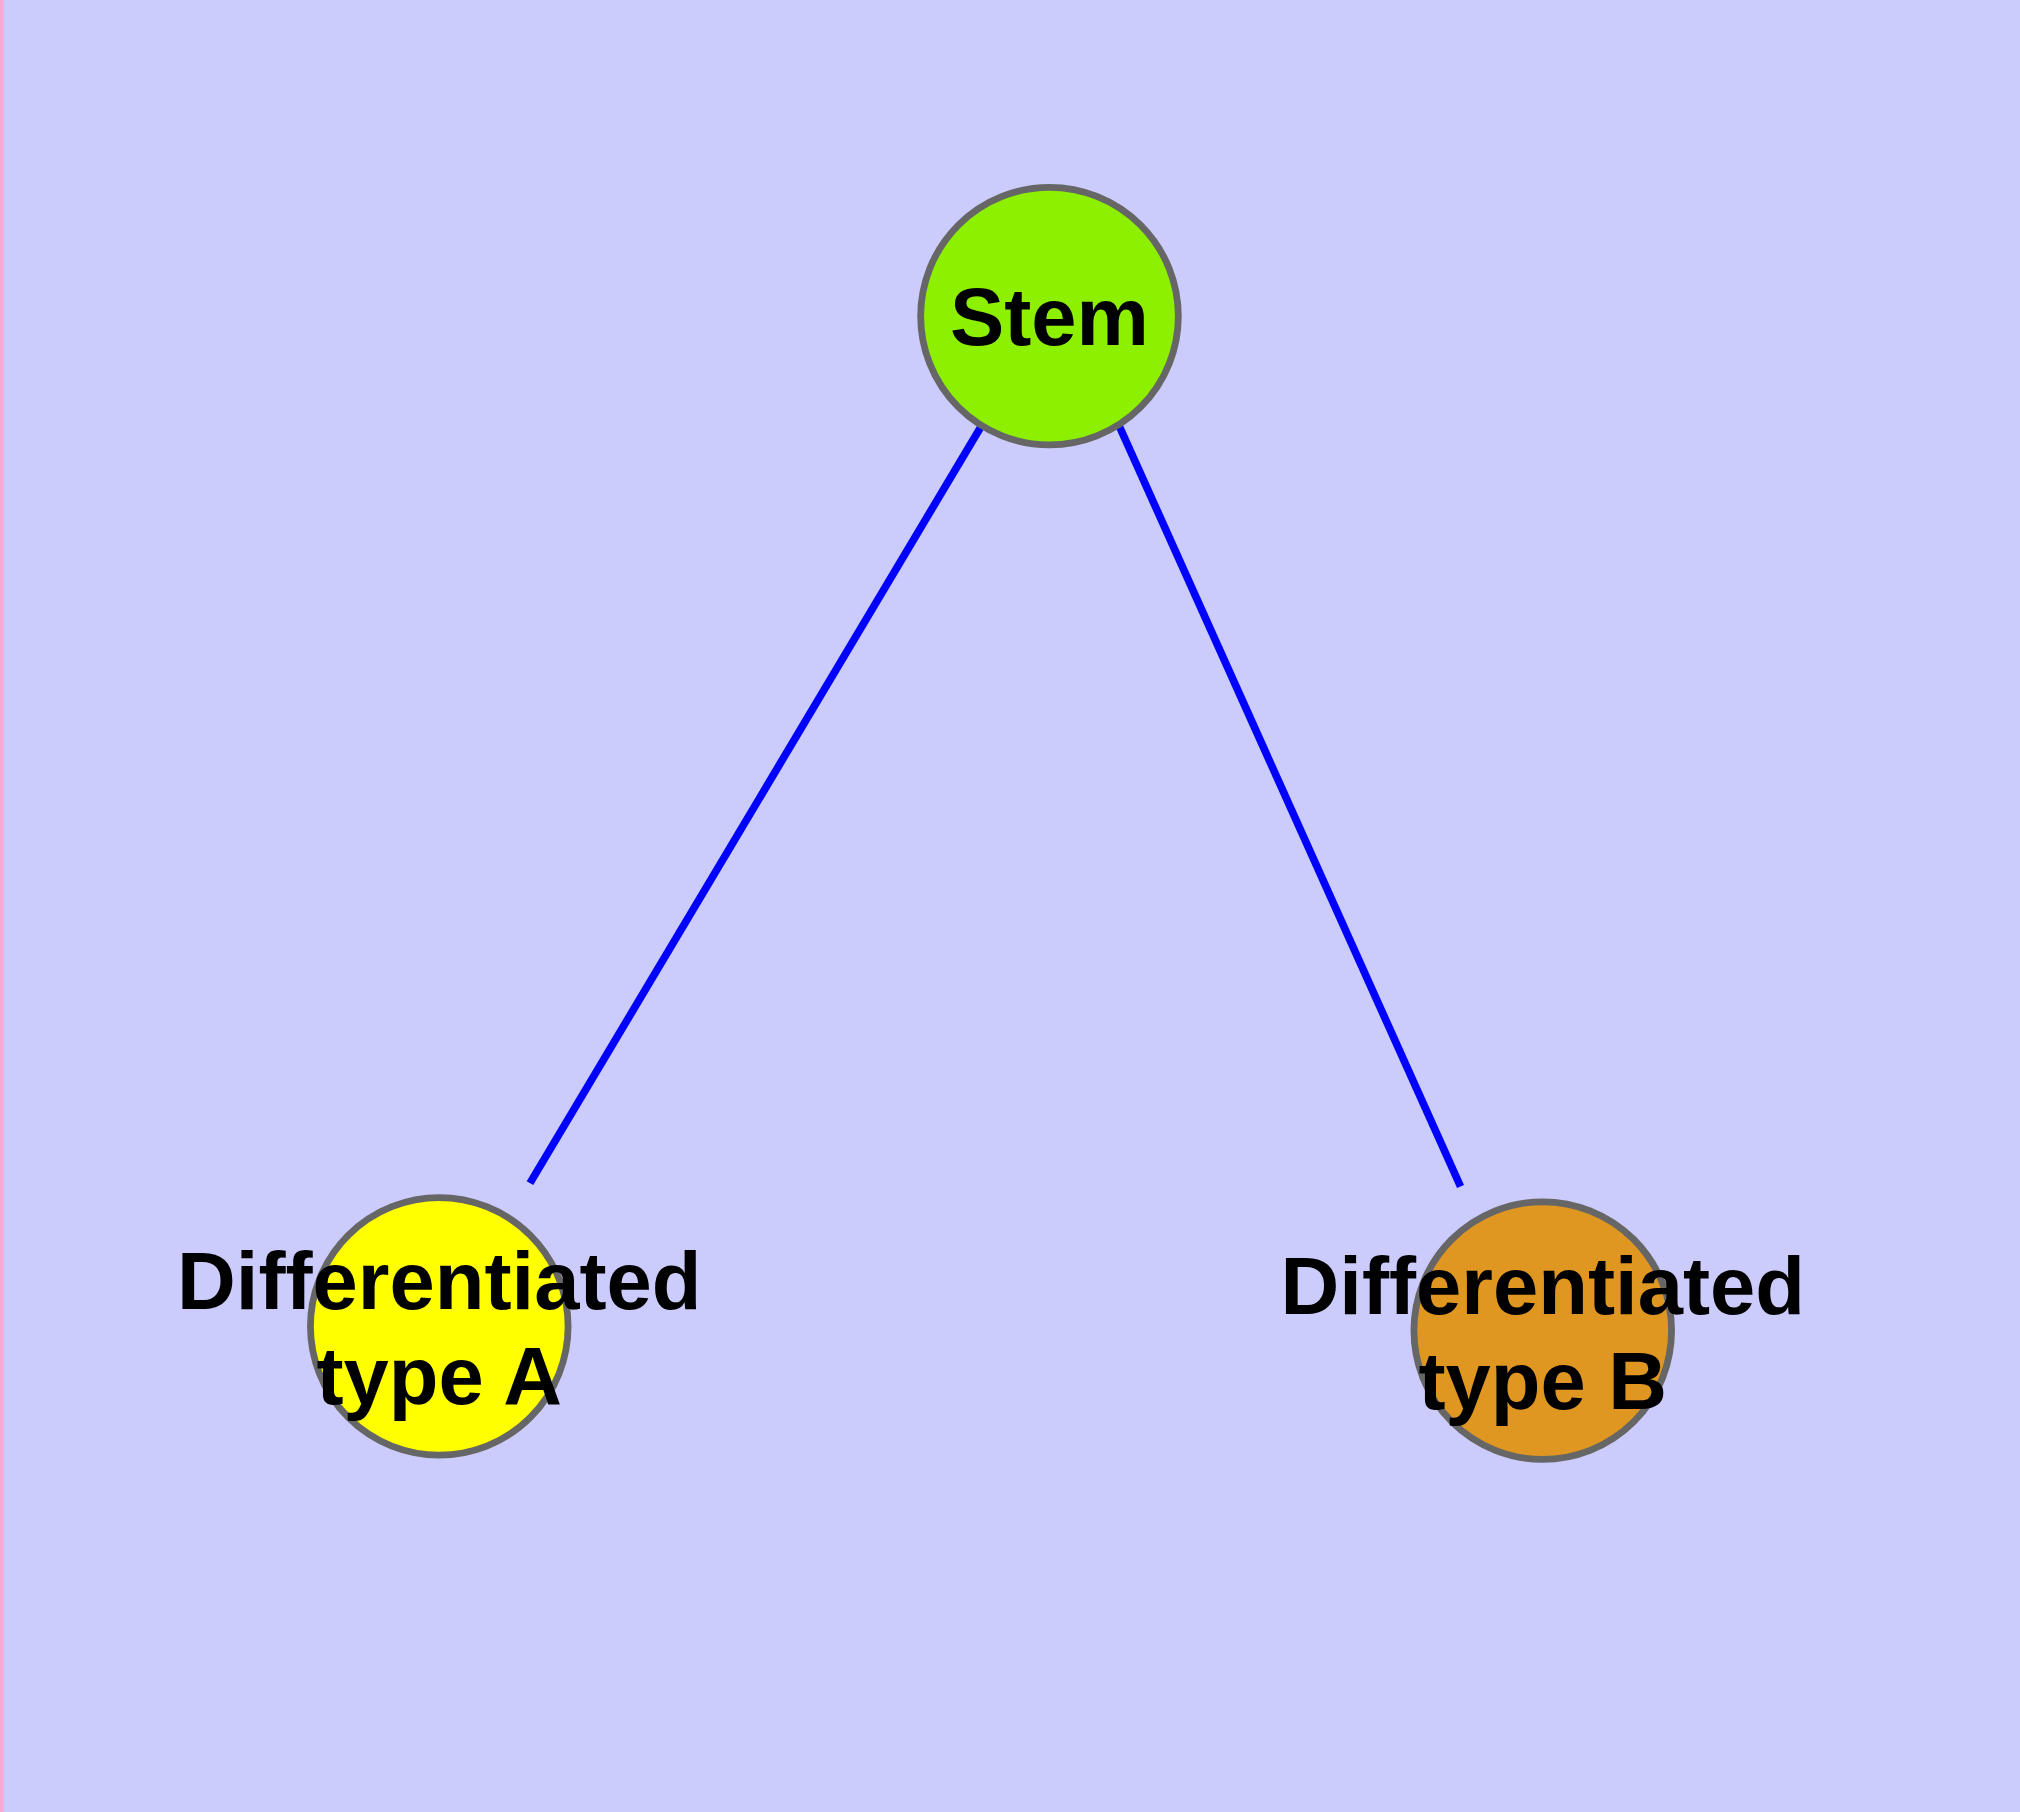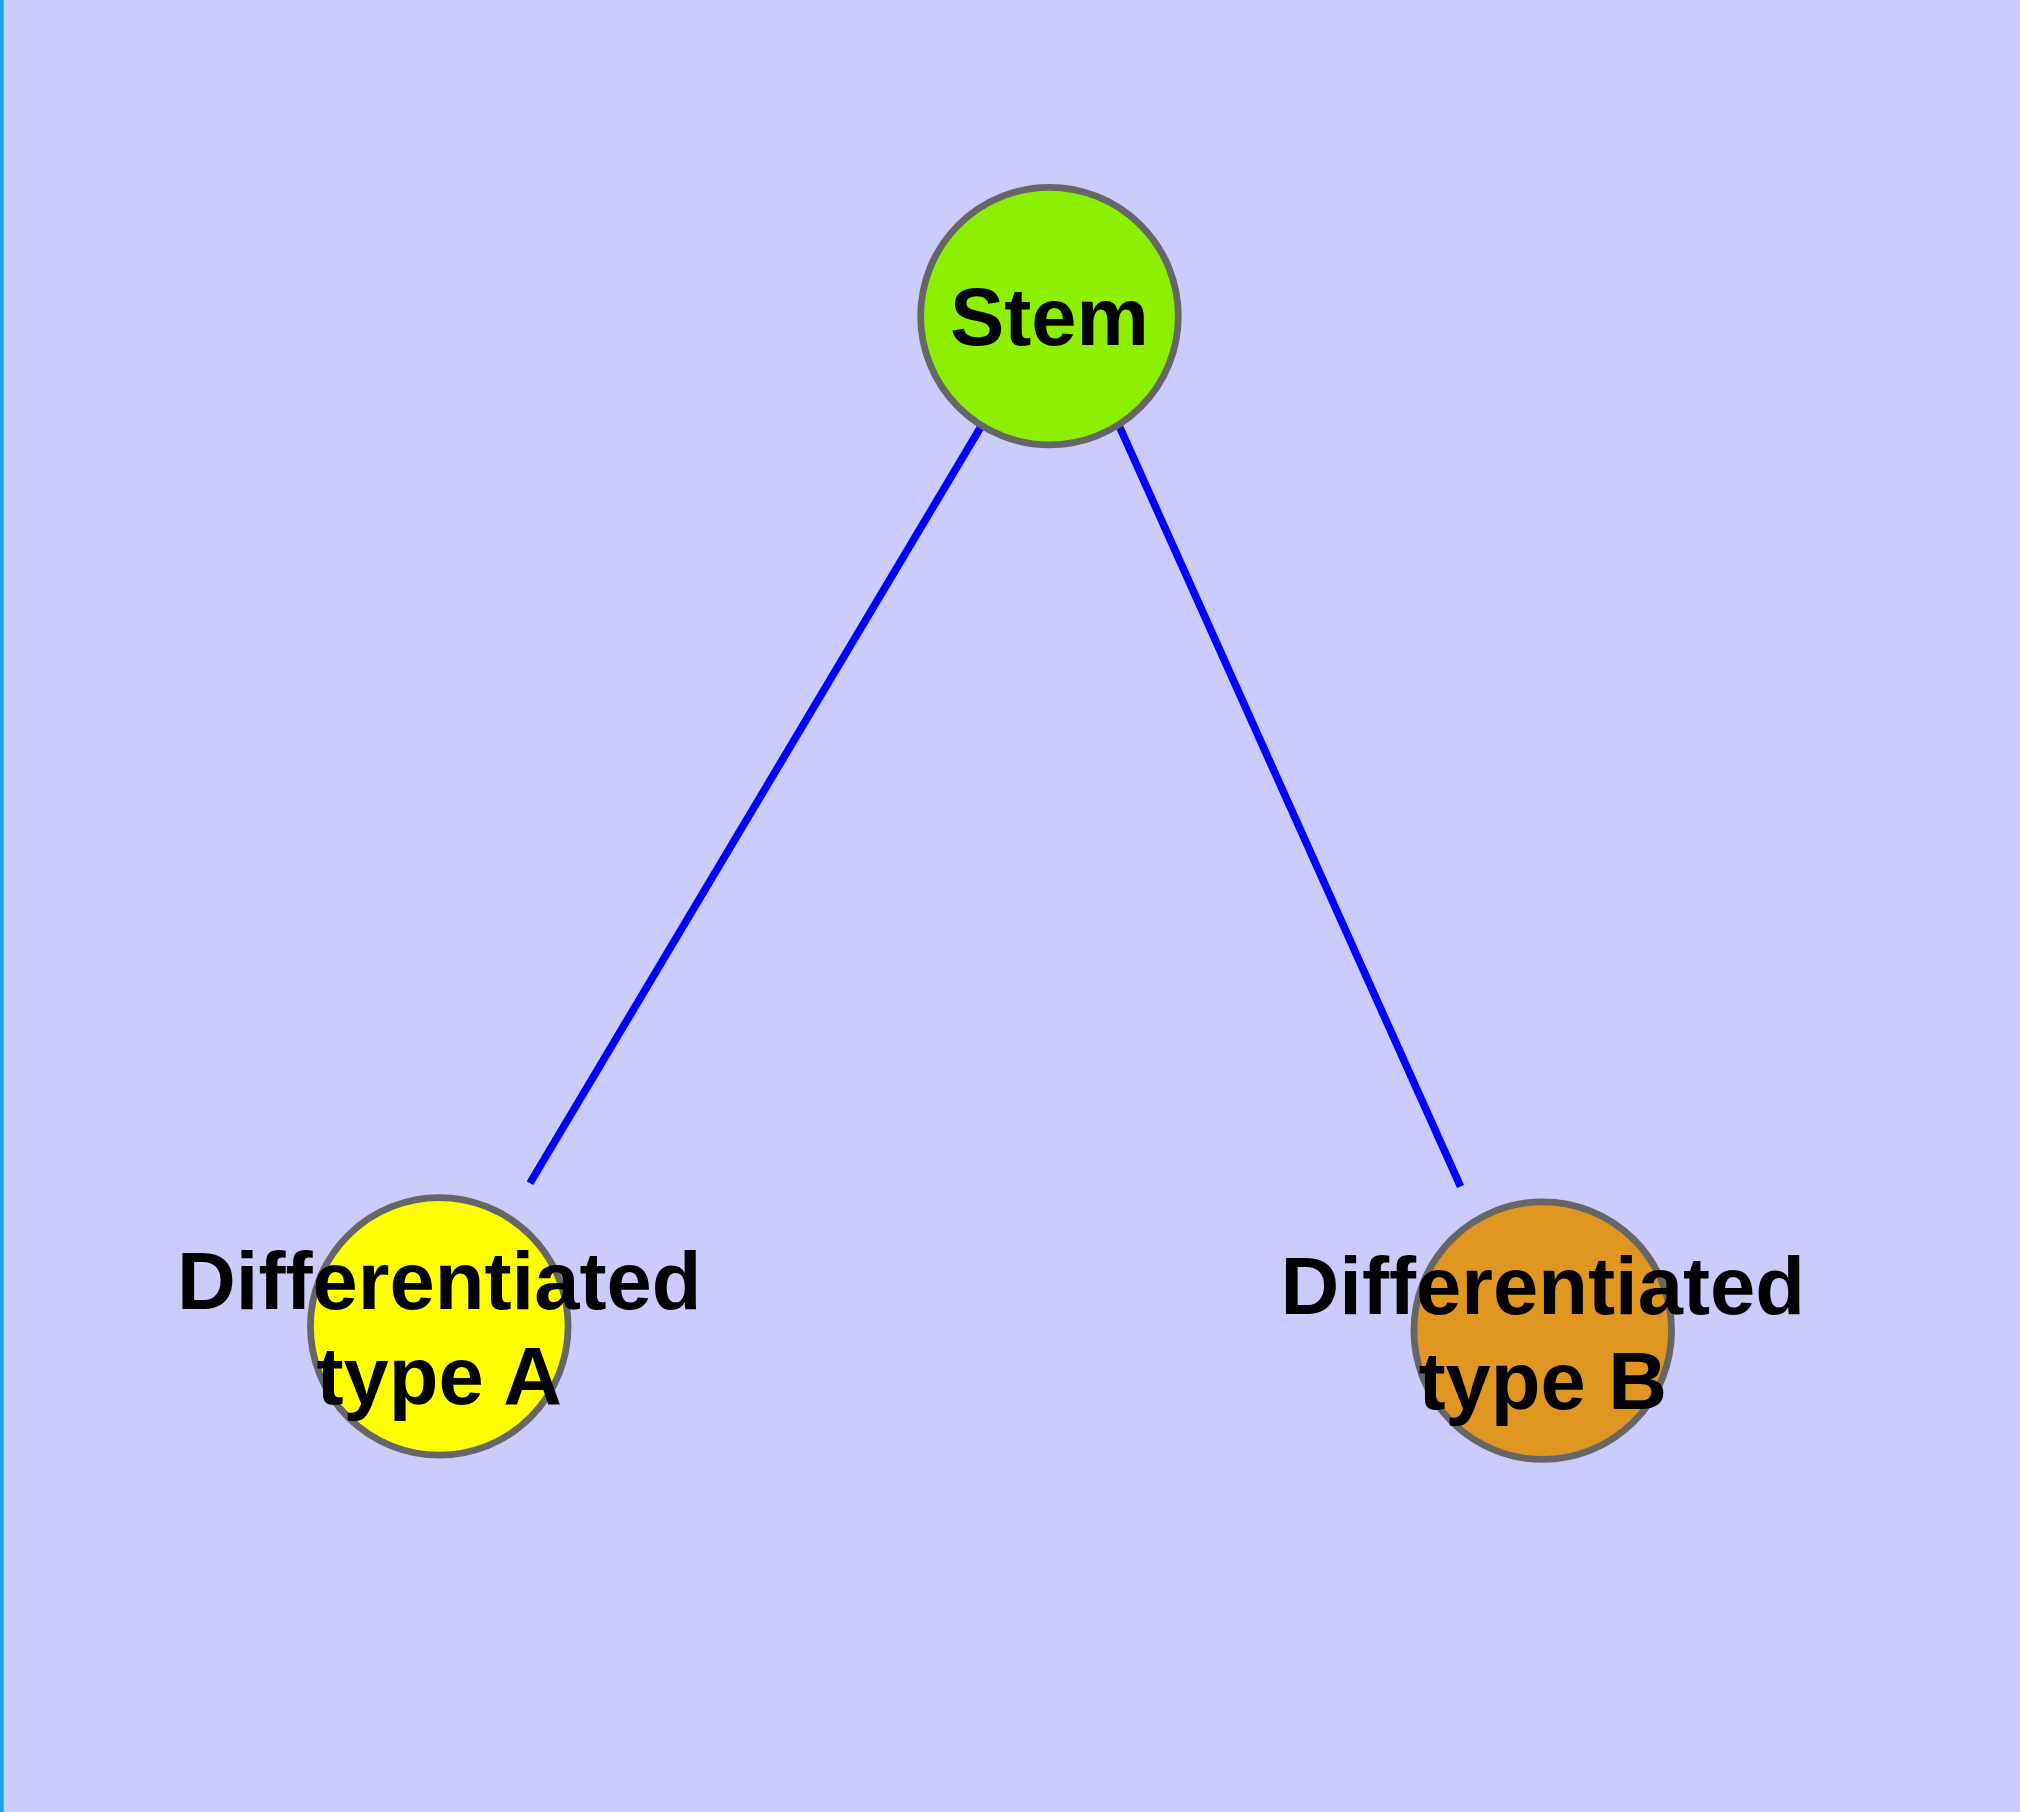--- a/index.html
+++ b/index.html
@@ -9,21 +9,21 @@
     background: #ffffff;
   }
   body {
     font-family: "Liberation Sans", sans-serif;
   }
   #canvas {
     position: relative;
     width: 2021px;
     height: 1812px;
     overflow: hidden;
-    background: #0ea5e9;
+    background: #f9a8d4;
   }
   #graph-svg {
     position: absolute;
     left: 0;
     top: 0;
     width: 2021px;
     height: 1812px;
     display: block;
   }
   .node-label {

